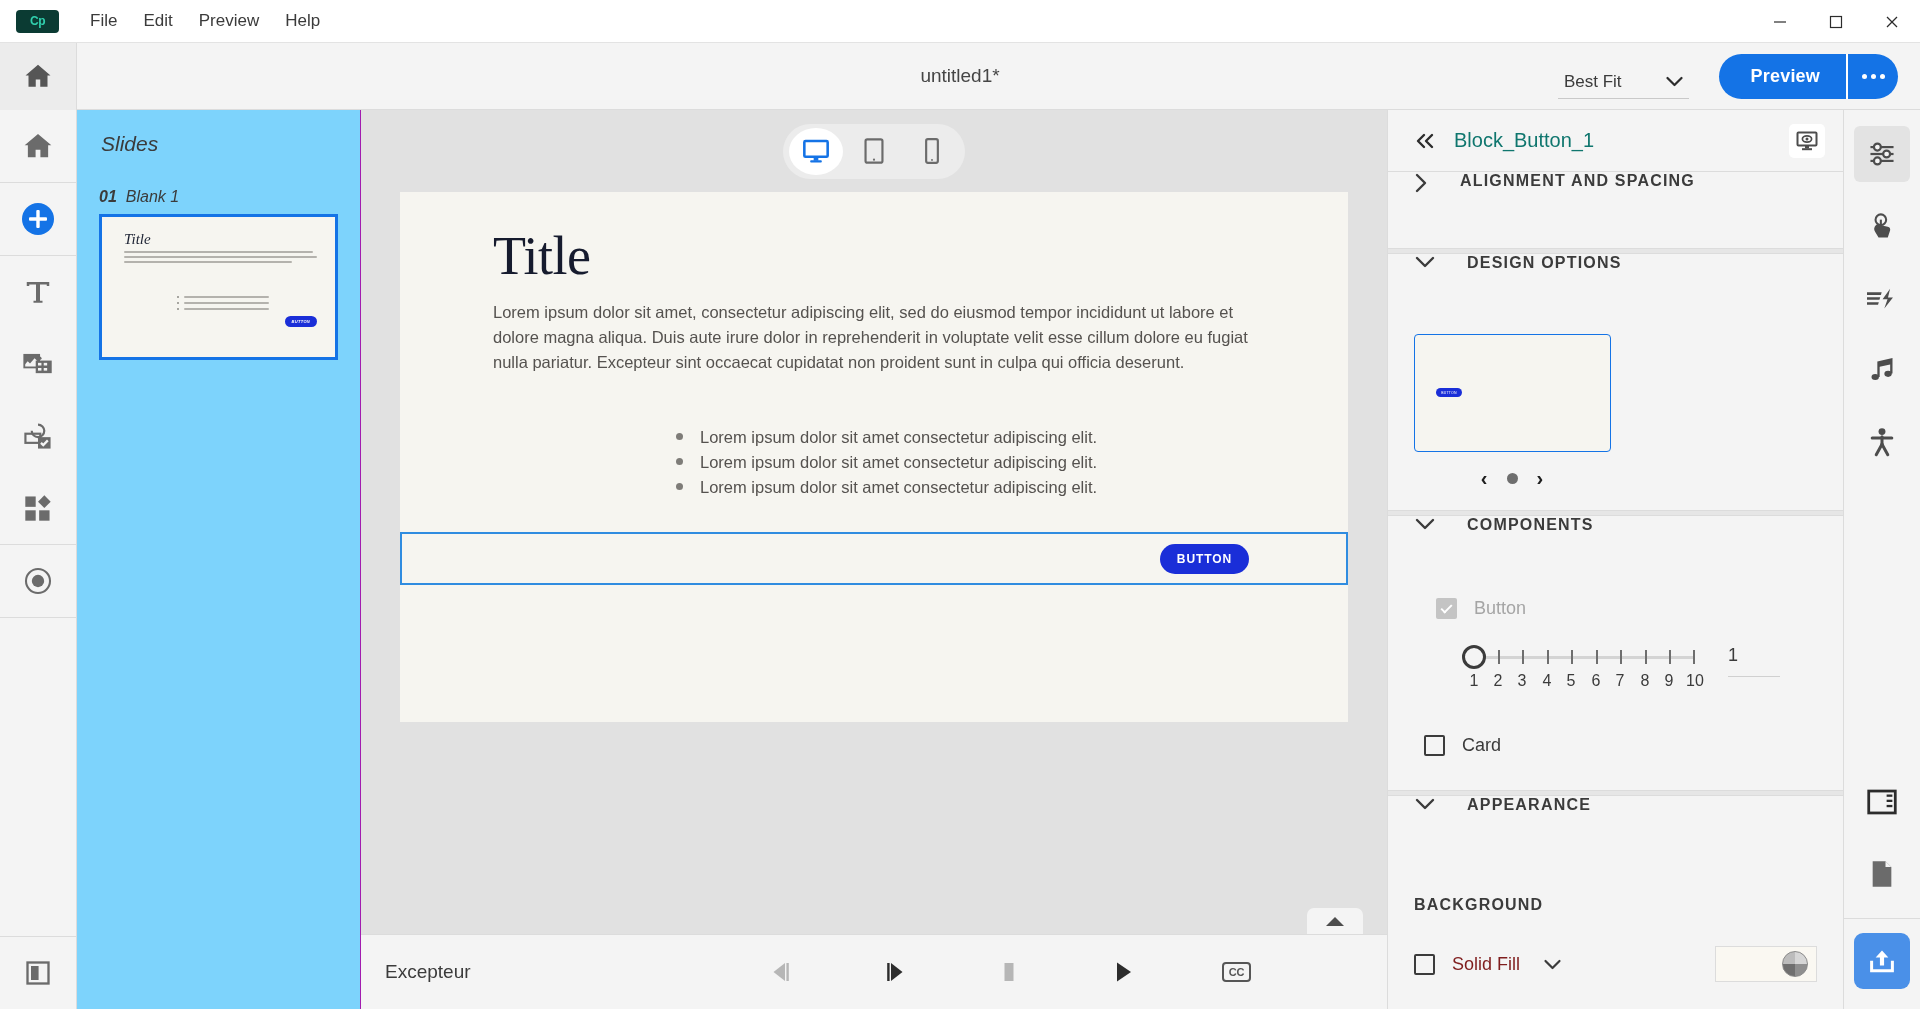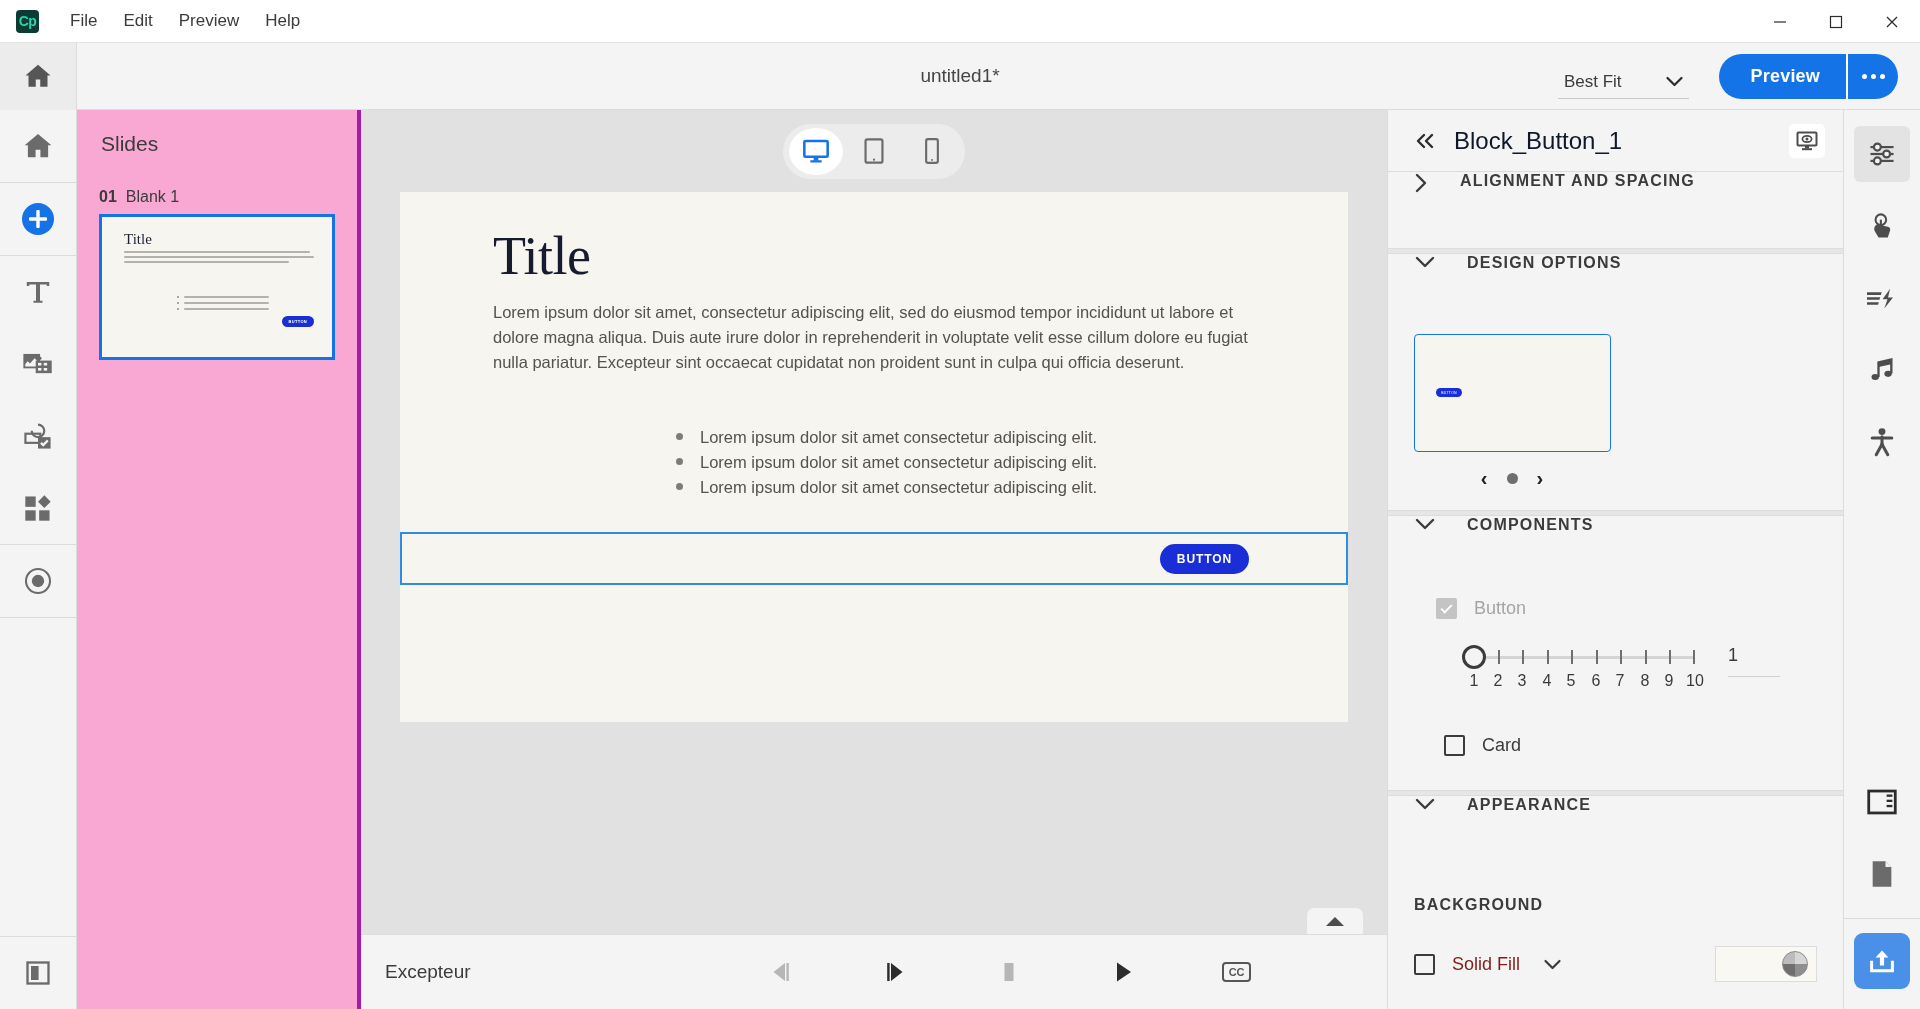--- a/index.html
+++ b/index.html
@@ -13,24 +13,24 @@
   #app { position: relative; width: 1920px; height: 1009px; display: flex; flex-direction: column; }
 
   
   .menubar {
     height: 43px; background: #ffffff;
     display: flex; align-items: center;
     border-bottom: 1px solid #e3e3e3;
     flex: 0 0 43px; position: relative;
   }
   .app-logo {
-    width: 23px; height: 23px; margin-left: 16px; margin-right: 18px;
+    width: 43px; height: 23px; margin-left: 16px; margin-right: 18px;
     background: #0b3b33; border-radius: 4px;
     display: flex; align-items: center; justify-content: center;
-    color: #31d0ae; font-size: 14px; font-weight: bold; letter-spacing: -0.5px;
+    color: #31d0ae; font-size: 12px; font-weight: bold; letter-spacing: -0.5px;
   }
   .menu-item {
     font-size: 17px; color: #3b3b3b; padding: 4px 13px; cursor: default;
   }
   .win-controls { position: absolute; right: 0; top: 0; height: 43px; display: flex; }
   .win-btn {
     width: 56px; height: 43px; display: flex; align-items: center; justify-content: center;
     cursor: default;
   }
   .win-glyph { display: block; }
@@ -83,22 +83,22 @@
   }
   .rail-btn {
     width: 77px; height: 72px; display: flex; align-items: center; justify-content: center;
     cursor: pointer;
   }
   .rail-sep { width: 77px; height: 1px; background: #dcdcdc; }
   .rail-bottom { position: absolute; bottom: 0; width: 77px; border-top: 1px solid #dcdcdc; }
 
   
   .slides-panel {
-    width: 284px; background: #f9a8d4; border-right: 4px solid #a21caf;
-    flex: 0 0 284px; padding: 22px 0 0 0;
+    width: 284px; background: #7dd3fc; border-right: 1px solid #a21caf;
+    flex: 0 0 284px; padding: 22px 0 0 0; font-style: italic;
   }
   .slides-title { font-size: 21px; color: #3b3b3b; padding: 0 0 0 24px; }
   .slide-item { margin-top: 32px; padding: 0 22px; }
   .slide-label { font-size: 16px; color: #3b3b3b; margin-bottom: 8px; display: flex; gap: 9px; }
   .slide-label .num { font-weight: bold; }
   .slide-thumb {
     height: 146px; background: #f6f5f0; border: 3px solid #1473e6;
     position: relative; overflow: hidden;
   }
   .th-title { position: absolute; left: 22px; top: 14px; font-family: "Liberation Serif", serif;
@@ -179,21 +179,21 @@
 
   
   .right-panel {
     width: 456px; background: #f4f4f4; border-left: 1px solid #dcdcdc;
     flex: 0 0 456px; display: flex; flex-direction: column; overflow: hidden;
   }
   .rp-header {
     height: 62px; display: flex; align-items: center; padding: 0 18px 0 26px;
     border-bottom: 1px solid #dcdcdc; gap: 16px;
   }
-  .rp-title { font-size: 24px; color: #0f172a; }
+  .rp-title { font-size: 20px; color: #0f766e; }
   .rp-eye-btn {
     margin-left: auto; width: 36px; height: 34px; background: #fff; border-radius: 5px;
     display: flex; align-items: center; justify-content: center; cursor: pointer;
   }
   .section-head {
     height: 76px; display: flex; align-items: flex-start; padding: 0 26px; gap: 31px;
     cursor: pointer;
   }
   .section-head .cap {
     font-size: 16px; letter-spacing: 1.2px; color: #3b3b3b; font-weight: bold;
@@ -595,21 +595,21 @@
             <span style="left:134px">6</span>
             <span style="left:158px">7</span>
             <span style="left:183px">8</span>
             <span style="left:207px">9</span>
             <span style="left:233px">10</span>
           </div>
         </div>
         <div class="slider-value">1</div>
       </div>
 
-      <div class="comp-row" style="padding-left:56px; margin-top:58px">
+      <div class="comp-row" style="padding-left:36px; margin-top:58px">
         <span class="cbox"></span>
         <span class="comp-label">Card</span>
       </div>
 
       <div class="sect-divider" style="margin-top:34px"></div>
 
       <div class="section-head">
         <svg width="22" height="15" viewBox="0 0 22 15">
           <path d="M3 4 L11 12 L19 4" fill="none" stroke="#3b3b3b" stroke-width="2.4" stroke-linecap="round" stroke-linejoin="round"></path>
         </svg>

